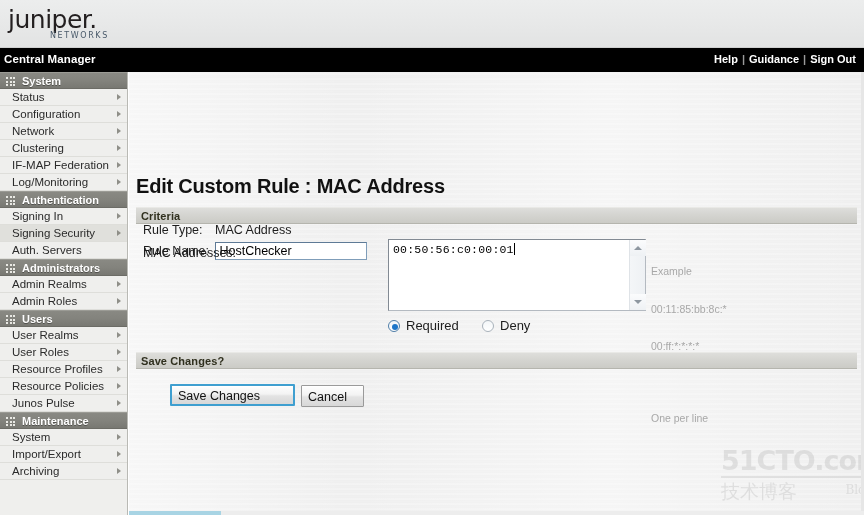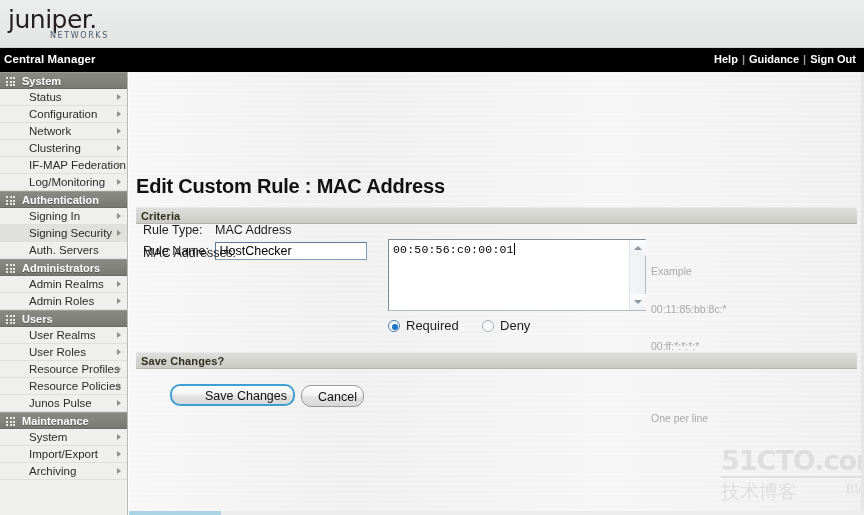--- a/index.html
+++ b/index.html
@@ -106,21 +106,21 @@
     position: absolute;
     width: 2px; height: 2px;
     background: #e9e9e4;
   }
   .nav-item {
     position: relative;
     height: 17px;
     line-height: 17px;
     font-size: 11.5px;
     color: #2b2b2b;
-    padding-left: 29px;
+    padding-left: 12px;
     border-bottom: 1px solid #dededa;
     background: #efefed;
     white-space: nowrap;
     overflow: hidden;
   }
   .nav-item.sel {
     background: #e0e0dc;
     font-weight: normal;
   }
   .nav-arrow {
@@ -301,22 +301,22 @@
   .radio-gap { display: inline-block; width: 16px; }
 
   
   .btn {
     position: absolute;
     font-family: "Liberation Sans", sans-serif;
     font-size: 12.5px;
     color: #111;
     background: linear-gradient(to bottom, #fefefe 0%, #f3f3f3 45%, #e3e3e3 55%, #d8d8d8 100%);
     border: 1px solid #9a9a9a;
-    border-radius: 10px;
-    text-align: right;
+    border-radius: 1px;
+    text-align: left;
     line-height: 20px;
     height: 22px;
     cursor: pointer;
     box-shadow: inset 0 1px 0 #ffffff;
   }
   .btn.focus {
     border: 2px solid #3f9fd0;
     line-height: 18px;
   }
 

